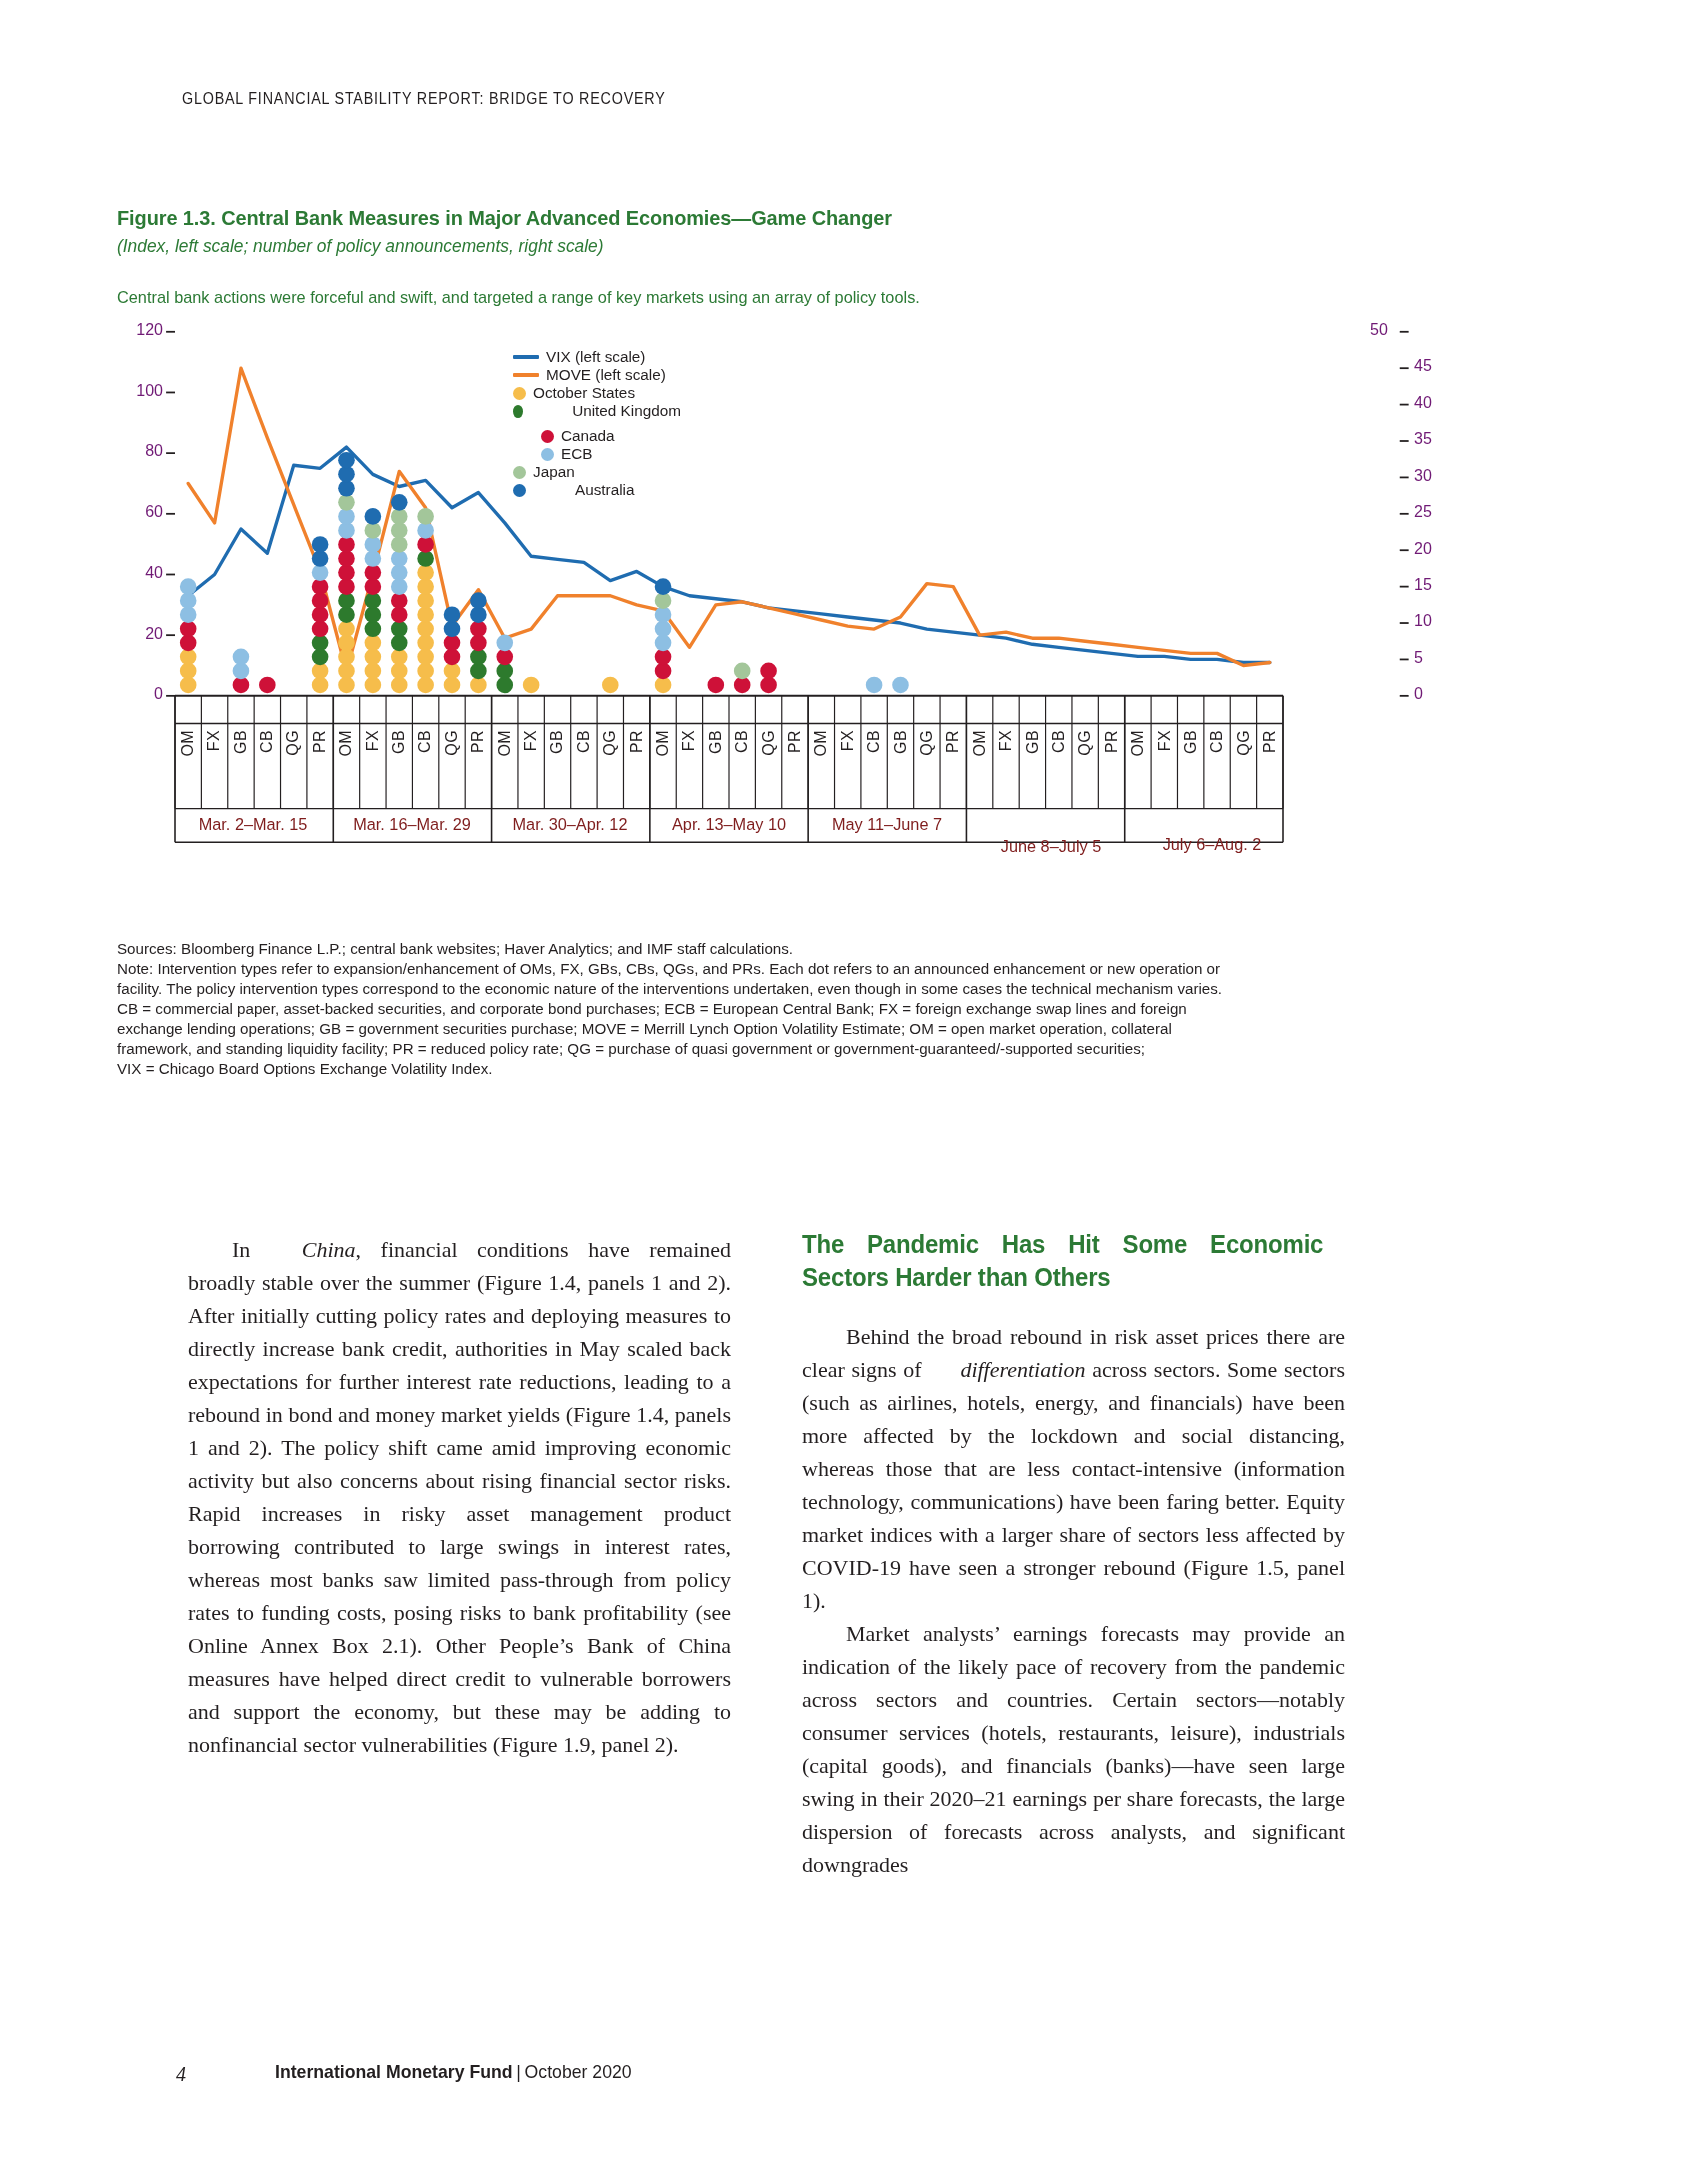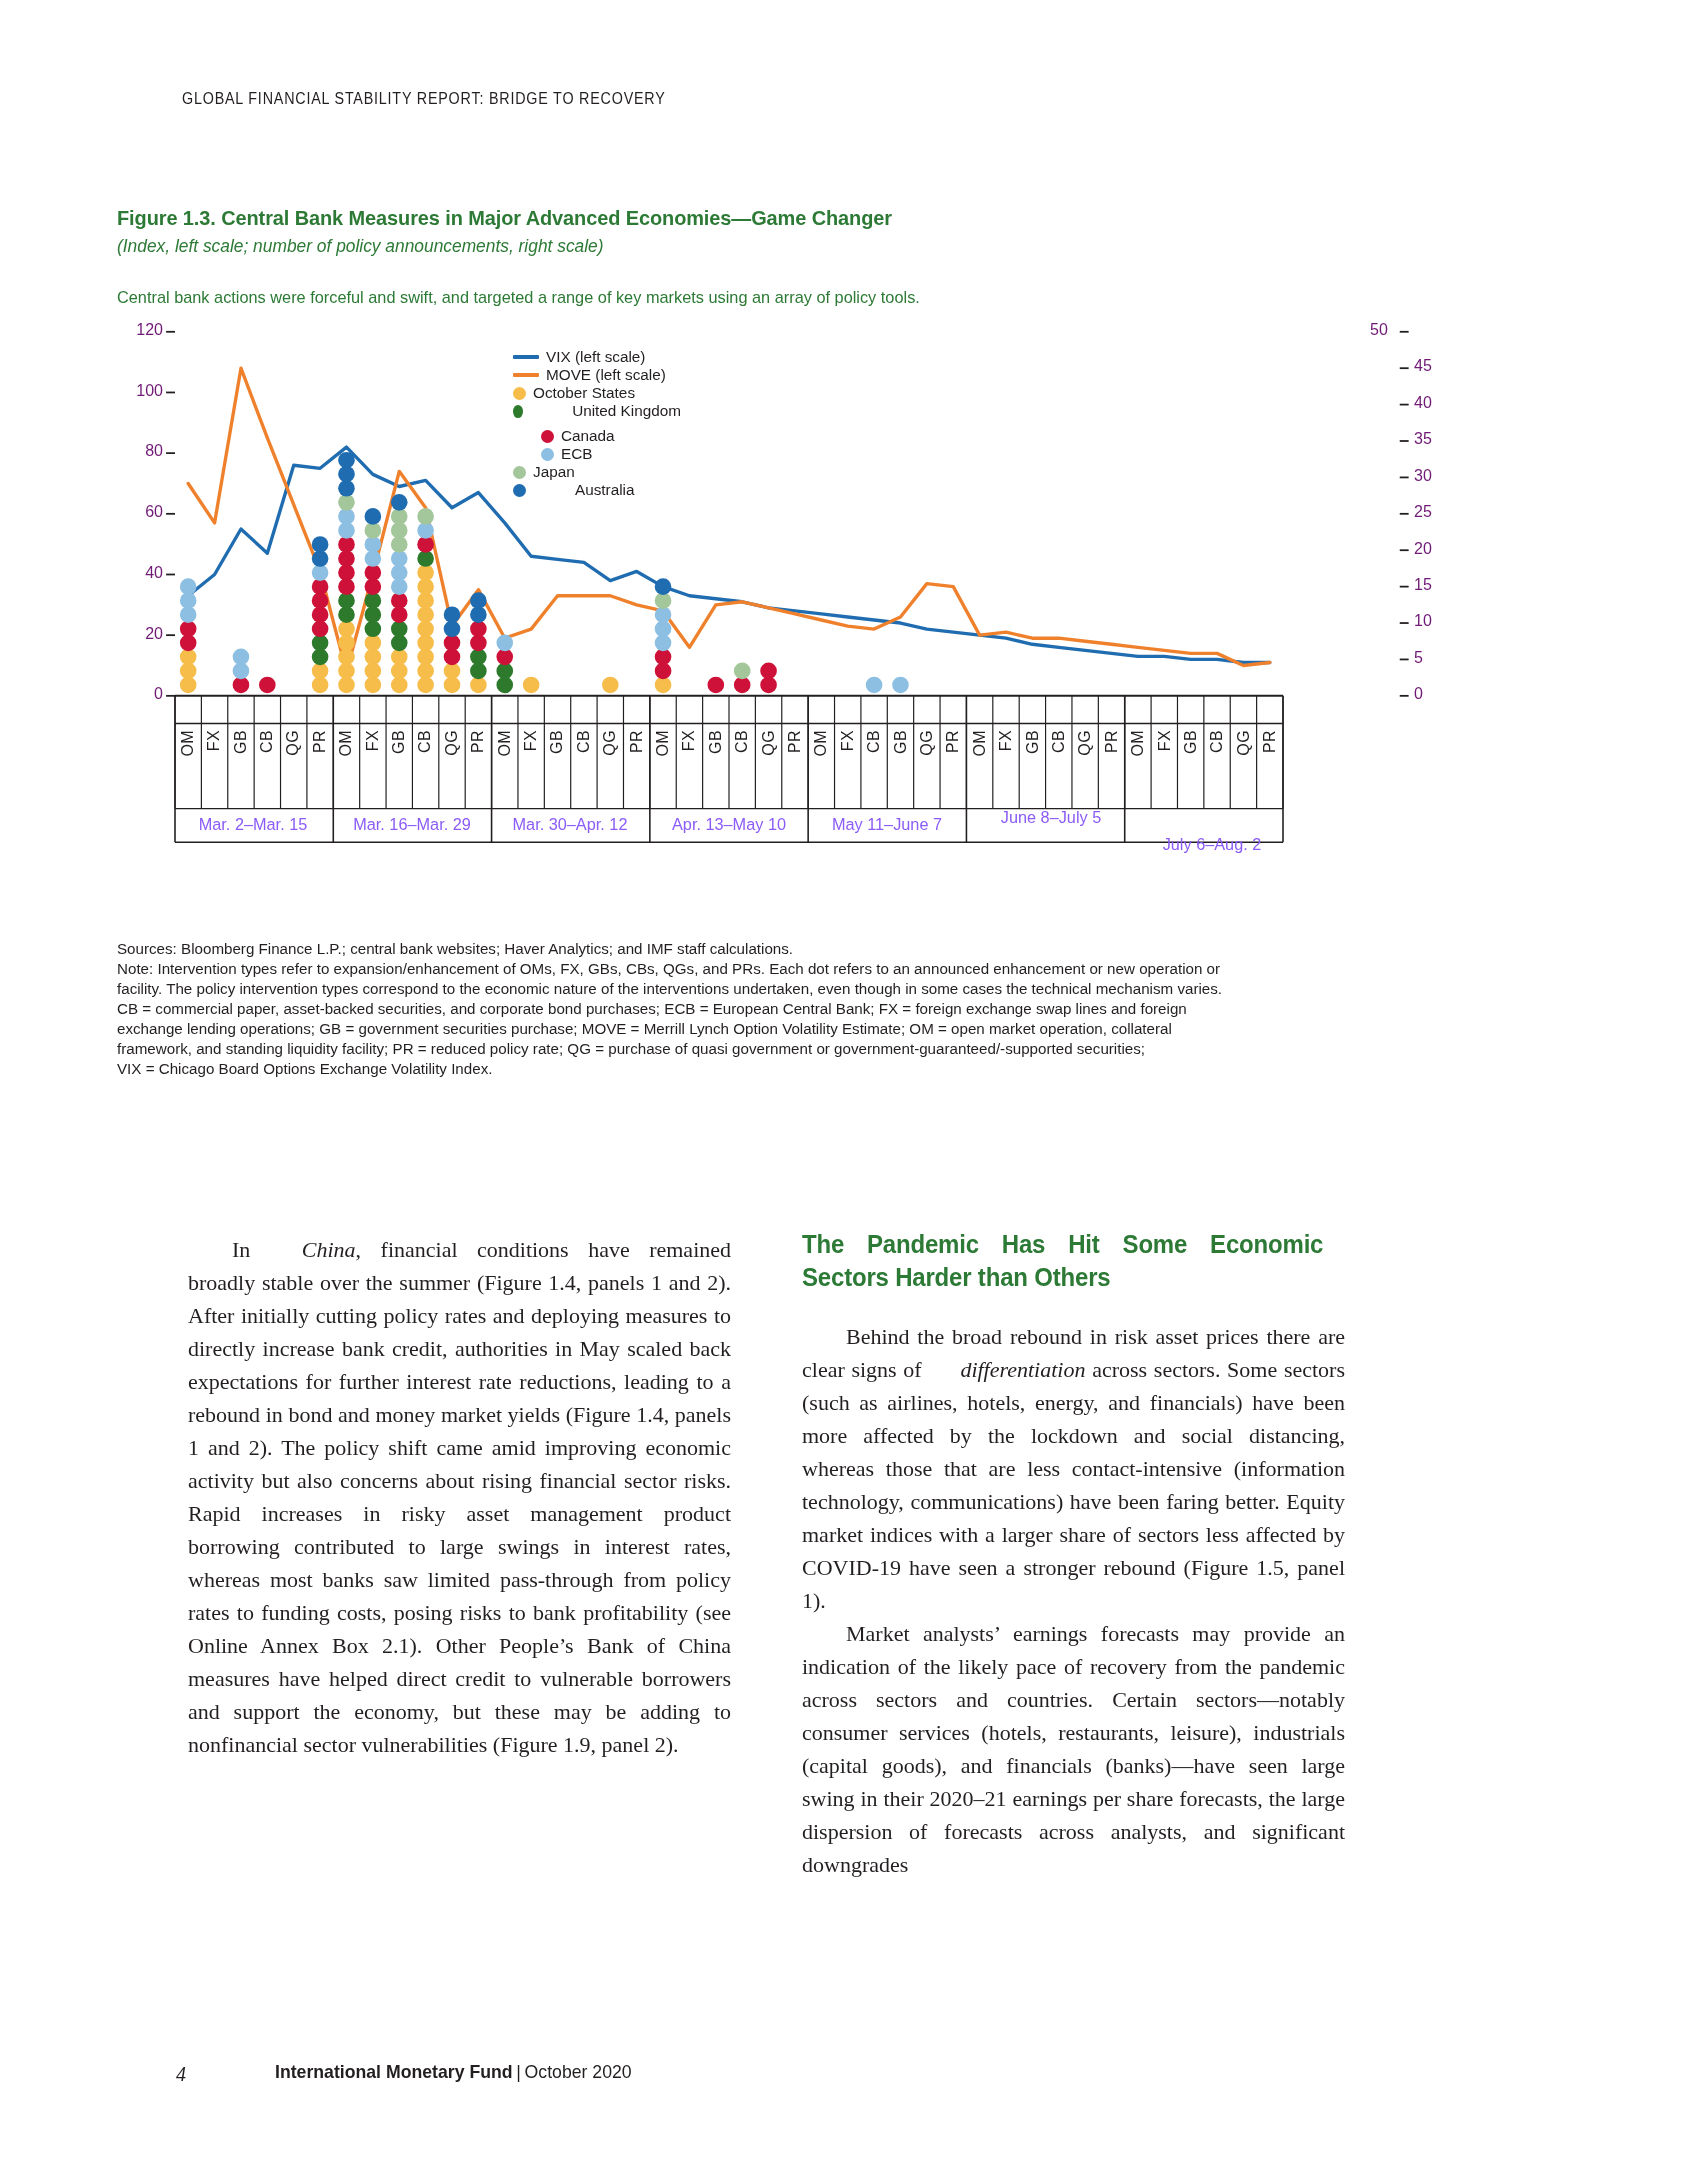--- a/index.html
+++ b/index.html
@@ -67,21 +67,21 @@
 
   
   .cat{
     position:absolute;
     font-family:"Liberation Sans", sans-serif;font-size:16px;color:#231f20;
     writing-mode:vertical-rl;transform:rotate(180deg);
     white-space:nowrap;letter-spacing:0.4px;
   }
   .grp{
     position:absolute;text-align:center;
-    font-family:"Liberation Sans", sans-serif;font-size:16.3px;color:#8b5cf6;
+    font-family:"Liberation Sans", sans-serif;font-size:16.3px;color:#7f1d1d;
     white-space:nowrap;
   }
 
   
   .notes{
     position:absolute;left:117px;top:939px;width:1317px;
     font-family:"Liberation Sans", sans-serif;
     font-size:15.4px;line-height:20px;color:#231f20;
     transform:scaleX(.985);transform-origin:left top;
   }
@@ -468,21 +468,21 @@
           <div class="cat" style="left: 1091px; top: 418px;">CB</div>
           <div class="cat" style="left: 1118px; top: 418px;">QG</div>
           <div class="cat" style="left: 1144px; top: 418px;">PR</div>
         </div>
       <div id="grp-layer">
           <div class="grp" style="left: 57px; width: 158px; top: 503px;">Mar. 2–Mar. 15</div>
           <div class="grp" style="left: 216px; width: 158px; top: 503px;">Mar. 16–Mar. 29</div>
           <div class="grp" style="left: 374px; width: 158px; top: 503px;">Mar. 30–Apr. 12</div>
           <div class="grp" style="left: 533px; width: 158px; top: 503px;">Apr. 13–May 10</div>
           <div class="grp" style="left: 691px; width: 158px; top: 503px;">May 11–June 7</div>
-          <div class="grp" style="left: 849px; width: 170px; top: 496px;">June 8–July 5</div>
+          <div class="grp" style="left: 849px; width: 170px; top: 525px;">June 8–July 5</div>
           <div class="grp" style="left: 1008px; width: 174px; top: 503px; margin-top: 20px;">July 6–Aug. 2</div>
         </div>
     </div>
   </div>
 
   <div class="notes">
     <p>Sources: Bloomberg Finance L.P.; central bank websites; Haver Analytics; and IMF staff calculations.</p>
     <p>Note: Intervention types refer to expansion/enhancement of OMs, FX, GBs, CBs, QGs, and PRs. Each dot refers to an announced enhancement or new operation or</p>
     <p>facility. The policy intervention types correspond to the economic nature of the interventions undertaken, even though in some cases the technical mechanism varies.</p>
     <p>CB = commercial paper, asset-backed securities, and corporate bond purchases; ECB = European Central Bank; FX = foreign exchange swap lines and foreign</p>

